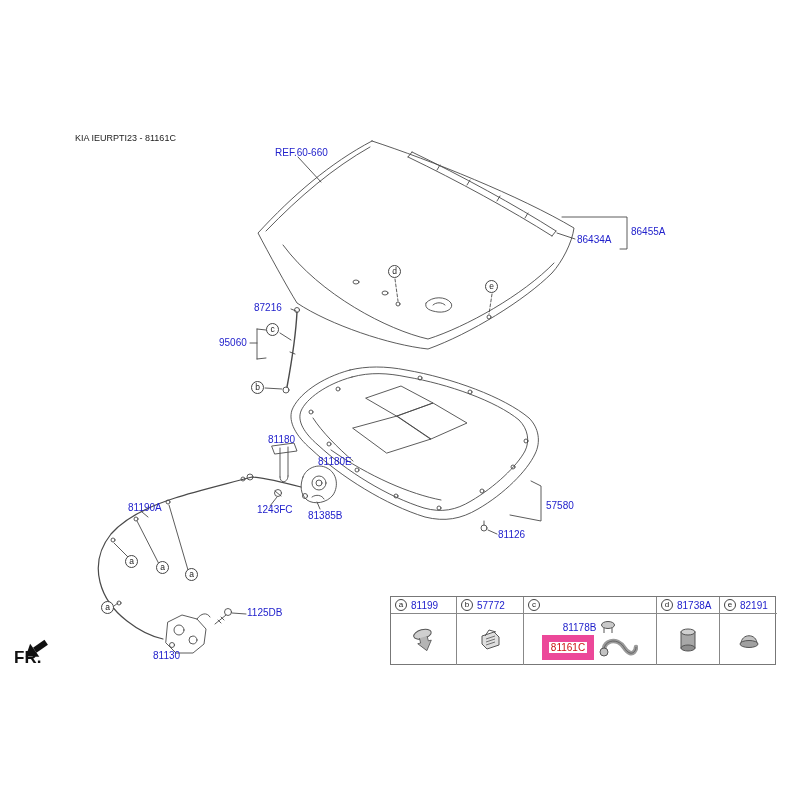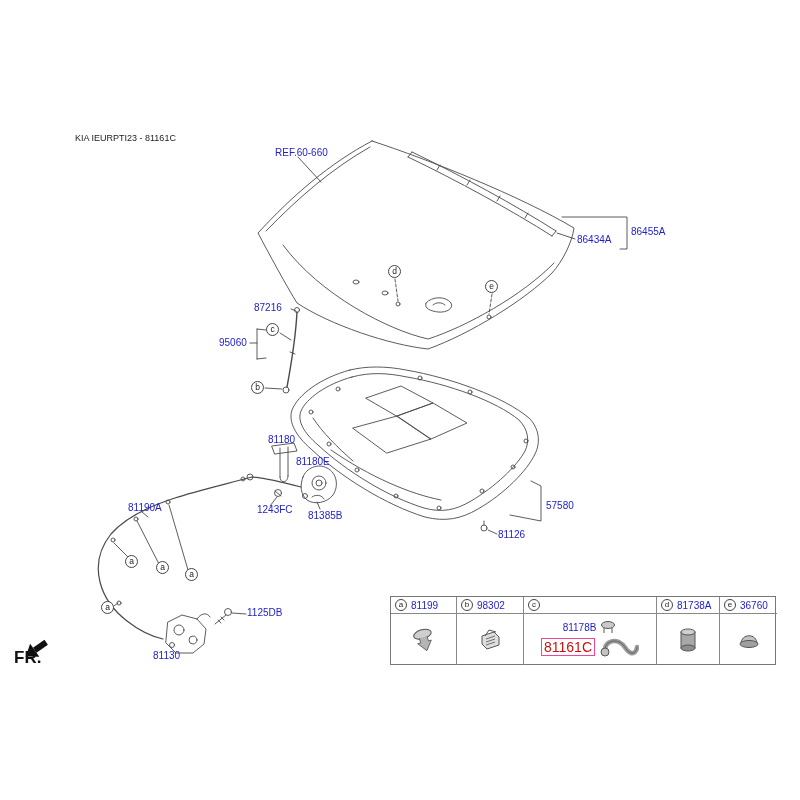--- a/index.html
+++ b/index.html
@@ -21,21 +21,21 @@
       gap:4px;padding-left:4px;box-sizing:border-box;overflow:hidden;}
   .td{border-right:1px solid #888;display:flex;align-items:center;justify-content:center;
       box-sizing:border-box;}
   .last{border-right:none;}
   .circ{width:12px;height:12px;border:1px solid #444;border-radius:50%;font-size:8px;
         line-height:10px;text-align:center;color:#222;flex:0 0 auto;box-sizing:border-box;
         background:#fff;}
   .pnum{font-size:10px;color:#2222CC;cursor:pointer;white-space:nowrap;}
   .c-cell{flex-direction:column;justify-content:center;gap:0;}
   .c-row{display:flex;align-items:center;gap:4px;}
-  .hl{border:1px solid #ec4899;color:#CC1111;padding:0 2px;font-size:14px;cursor:pointer;}
+  .hl{border:7px solid #ec4899;color:#CC1111;padding:0 2px;font-size:10px;cursor:pointer;}
 </style>
 </head>
 <body>
 
 <div class="stage">
 
   <svg class="dsvg" width="800" height="800" viewBox="0 0 800 800">
     <g stroke="#4a4a4a" fill="none" stroke-width="0.9" stroke-linecap="round" stroke-linejoin="round">
 
       <g>
@@ -160,21 +160,21 @@
   </svg>
 
   <div class="title">KIA IEURPTI23 - 81161C</div>
   <div class="ref">REF.60-660</div>
 
   <div class="plabel" style="left:254px;top:302px">87216</div>
   <div class="plabel" style="left:219px;top:337px">95060</div>
   <div class="plabel" style="left:577px;top:234px">86434A</div>
   <div class="plabel" style="left:631px;top:226px">86455A</div>
   <div class="plabel" style="left:268px;top:434px">81180</div>
-  <div class="plabel" style="left:296px;top:456px">81180E</div>
+  <div class="plabel" style="left:318px;top:456px">81180E</div>
   <div class="plabel" style="left:257px;top:504px">1243FC</div>
   <div class="plabel" style="left:308px;top:510px">81385B</div>
   <div class="plabel" style="left:128px;top:502px">81190A</div>
   <div class="plabel" style="left:546px;top:500px">57580</div>
   <div class="plabel" style="left:498px;top:529px">81126</div>
   <div class="plabel" style="left:247px;top:607px">1125DB</div>
   <div class="plabel" style="left:153px;top:650px">81130</div>
 
   <div class="callout" style="left:266px;top:323px">c</div>
   <div class="callout" style="left:251px;top:381px">b</div>
@@ -188,33 +188,33 @@
   <div class="fr-text">FR.</div>
 
   <div class="ptable">
 
     <div class="th">
       <span class="circ">a</span>
       <span class="pnum">81199</span>
     </div>
     <div class="th">
       <span class="circ">b</span>
-      <span class="pnum">98302</span>
+      <span class="pnum">57772</span>
     </div>
     <div class="th">
       <span class="circ">c</span>
       <span class="pnum"></span>
     </div>
     <div class="th">
       <span class="circ">d</span>
       <span class="pnum">81738A</span>
     </div>
     <div class="th last">
       <span class="circ">e</span>
-      <span class="pnum">36760</span>
+      <span class="pnum">82191</span>
     </div>
 
     <div class="td">
       <svg width="26" height="28" viewBox="0 0 26 28">
         <g transform="rotate(-15 13 14)">
           <ellipse cx="13" cy="8" rx="9" ry="4.5" fill="#cfcfcf" stroke="#555"></ellipse>
           <path d="M9,11 L9,16 L6,16 L13,25 L20,16 L17,16 L17,11" fill="#b5b5b5" stroke="#555" stroke-width="0.8"></path>
         </g>
       </svg>
     </div>

